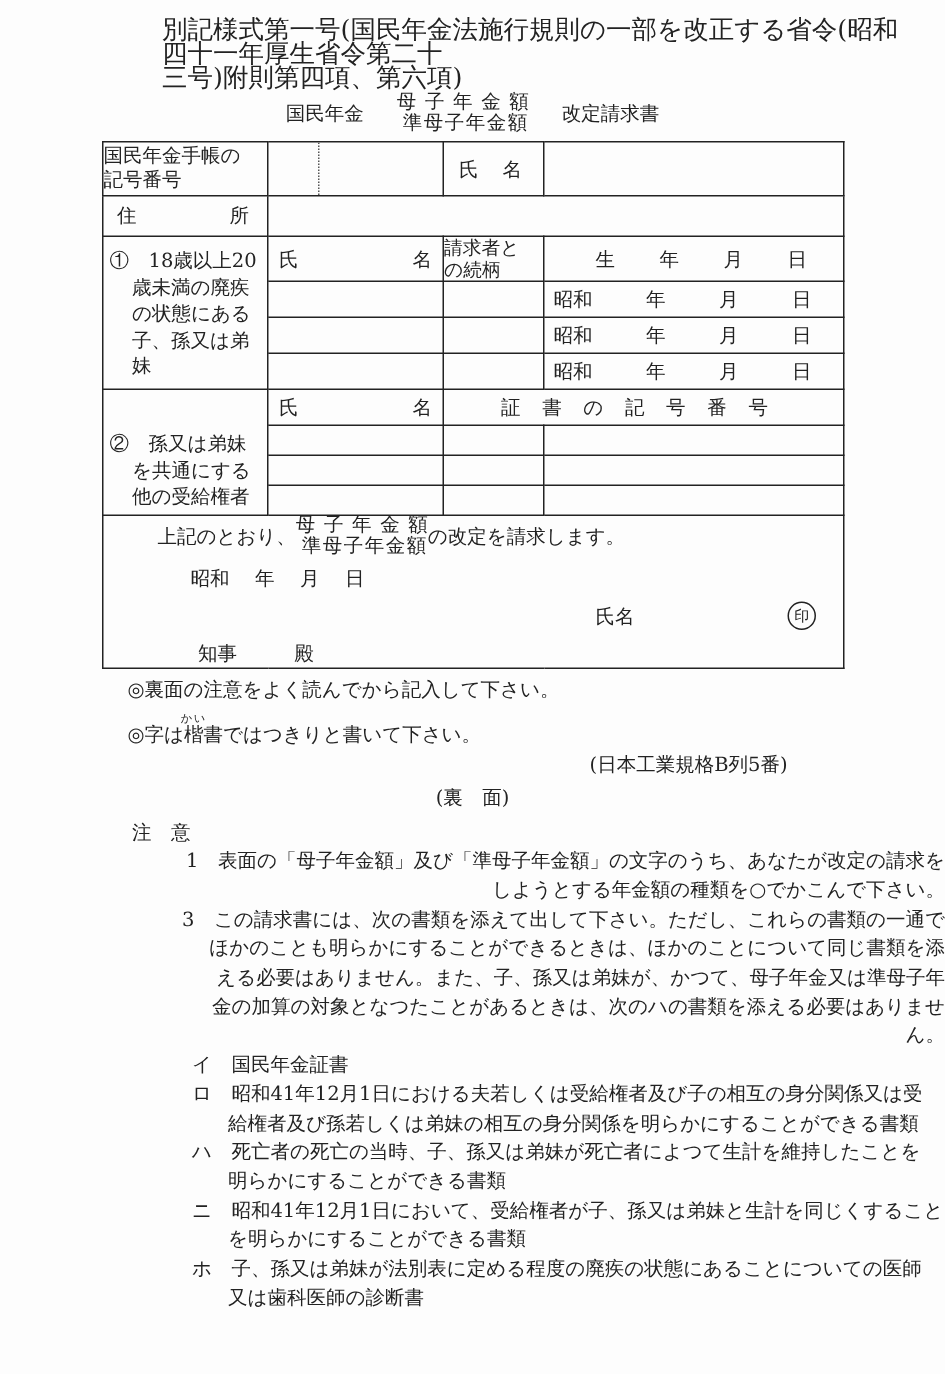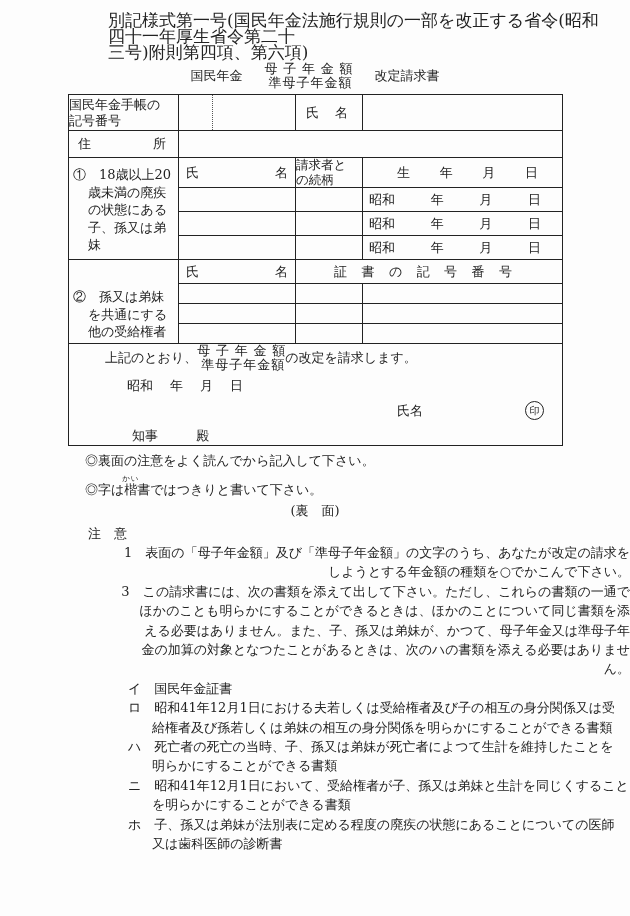--- a/index.html
+++ b/index.html
@@ -46,21 +46,21 @@
   td.decl-cell{vertical-align:top;padding-top:5px;}
   .decl-line1{display:flex;align-items:center;margin-left:36px;}
   .decl-date{display:flex;gap:17px;margin-left:58px;margin-top:5px;}
   .decl-sign{display:flex;align-items:center;margin-top:6px;}
   .sign-name{margin-left:328px;}
   .seal{width:17px;height:17px;border:1px solid #222;border-radius:50%;display:inline-flex;align-items:center;justify-content:center;font-size:10px;margin-left:102px;}
   .decl-gov{margin-left:63px;margin-top:7px;}
   .dono{margin-left:34px;}
 
   
-  .obs{margin-left:85px;margin-top:6px;line-height:17px;font-family:Liberation Serif, serif;}
+  .obs{margin-left:85px;margin-top:6px;line-height:17px;}
   .obs ruby rt{font-size:7.5px;letter-spacing:1px;}
   .jis{text-align:right;margin-right:105px;margin-top:3px;line-height:18px;}
   .back-label{text-align:center;margin-top:4px;line-height:18px;}
   .caution-title{margin-left:88px;margin-top:4px;line-height:19px;}
   .note{margin-left:117px;text-indent:-20px;white-space:pre-line;line-height:19.4px;text-align:right;}
   .subnote{margin-left:152px;text-indent:-24px;white-space:pre-line;line-height:19.4px;}
 </style>
 </head>
 <body>
 
@@ -250,20 +250,21 @@
             <span class="dono">殿</span>
           </div>
         </td>
       </tr>
     </tbody>
   </table>
 
   <div class="obs">◎裏面の注意をよく読んでから記入して下さい。</div>
   <div class="obs"><span>◎字は</span><ruby><span>楷</span><rt>かい</rt></ruby><span>書ではつきりと書いて下さい。</span></div>
 
+  <div class="jis">(日本工業規格B列5番)</div>
 
   <div class="back-label">(裏　面)</div>
 
   <div class="caution-title">注　意</div>
 
   <div class="note">1　表面の「母子年金額」及び「準母子年金額」の文字のうち、あなたが改定の請求を
 しようとする年金額の種類を○でかこんで下さい。</div>
   <div class="note">3　この請求書には、次の書類を添えて出して下さい。ただし、これらの書類の一通で
 ほかのことも明らかにすることができるときは、ほかのことについて同じ書類を添
 える必要はありません。また、子、孫又は弟妹が、かつて、母子年金又は準母子年

